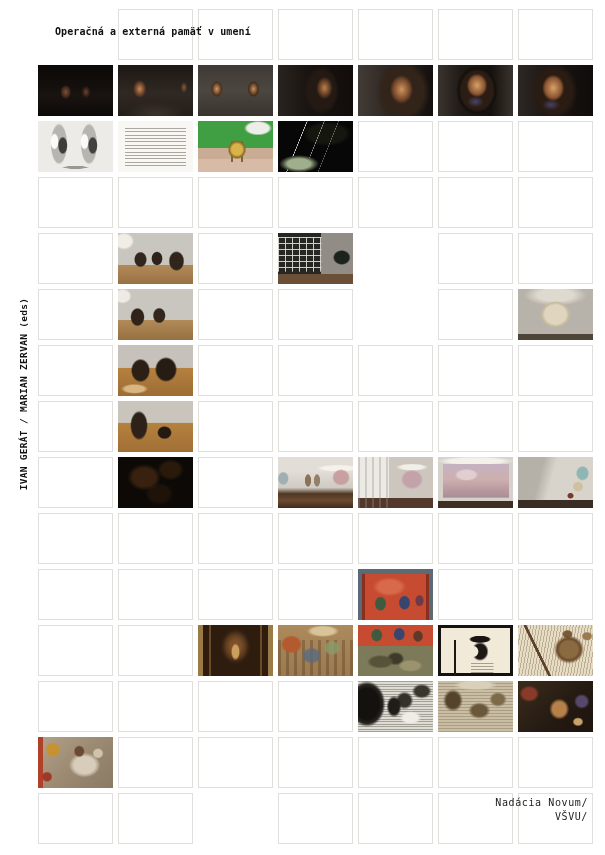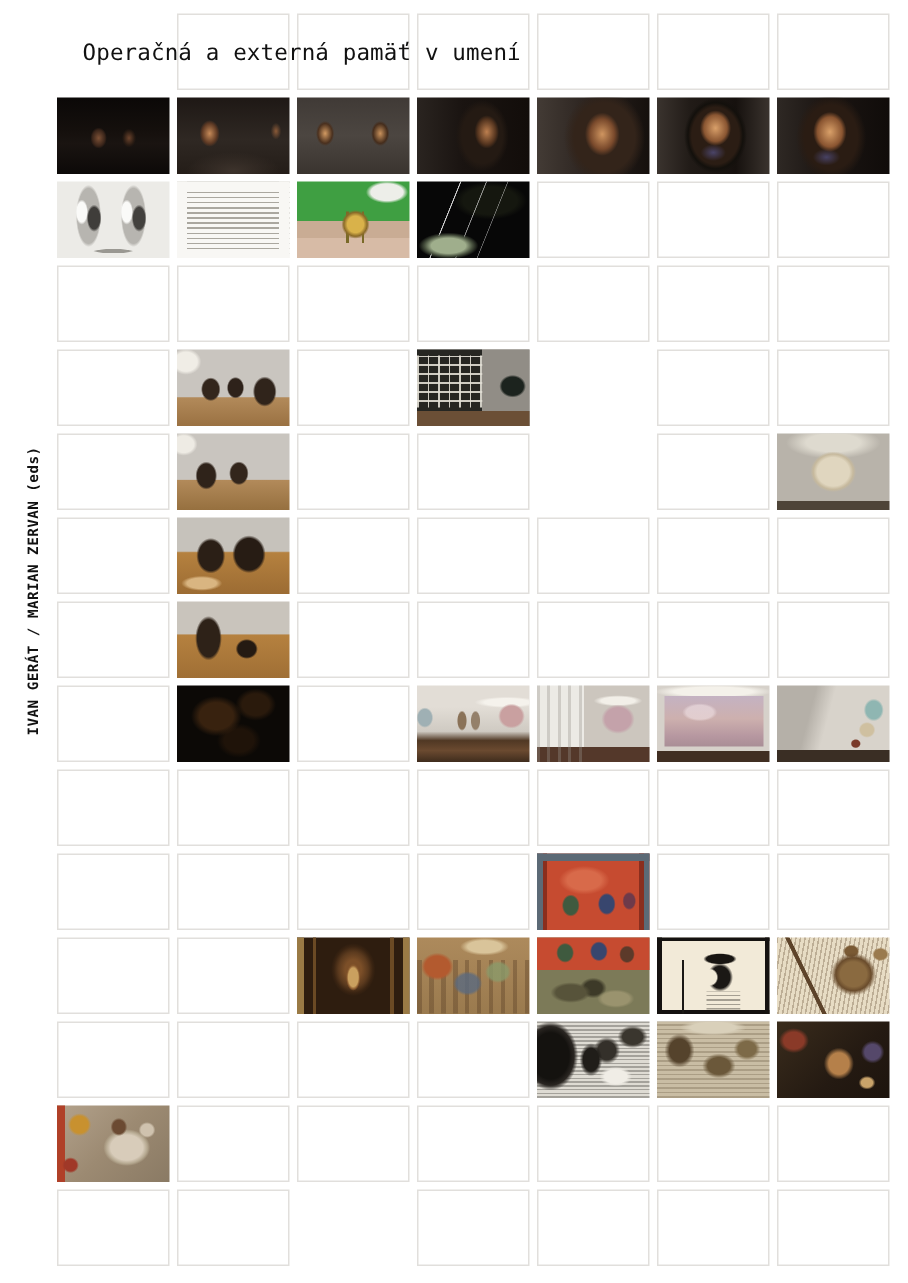--- a/index.html
+++ b/index.html
@@ -7,21 +7,21 @@
     position:relative;width:605px;height:855px;background:#ffffff;
     font-family:"DejaVu Sans Mono","Liberation Mono",monospace;
     overflow:hidden;
   }
   .cell{position:absolute;box-sizing:border-box;}
   .empty{background:#ffffff;border:1px solid #e1dfdc;}
   .thumb{overflow:hidden;background-repeat:no-repeat;}
 
   .cover-title{
     position:absolute;left:55px;top:26px;z-index:5;
-    font-size:15px;font-weight:400;color:#111;white-space:nowrap;letter-spacing:.1px;
+    font-size:10px;font-weight:700;color:#111;white-space:nowrap;letter-spacing:.1px;
   }
   .side-text{
     position:absolute;left:23px;top:394px;z-index:5;
     transform:translate(-50%,-50%) rotate(-90deg);
     font-size:9.5px;font-weight:700;color:#111;white-space:nowrap;letter-spacing:.3px;
   }
   .publishers{
     position:absolute;right:17px;top:796px;width:220px;z-index:5;
     text-align:right;font-size:10px;color:#1c1c1c;line-height:13.5px;letter-spacing:.6px;
   }
@@ -324,14 +324,16 @@
       <div class="cell empty" style="left: 38px; top: 793px; width: 75px; height: 51px;"></div>
       <div class="cell empty" style="left: 118px; top: 793px; width: 75px; height: 51px;"></div>
       <div class="cell empty" style="left: 278px; top: 793px; width: 75px; height: 51px;"></div>
       <div class="cell empty" style="left: 358px; top: 793px; width: 75px; height: 51px;"></div>
       <div class="cell empty" style="left: 438px; top: 793px; width: 75px; height: 51px;"></div>
       <div class="cell empty" style="left: 518px; top: 793px; width: 75px; height: 51px;"></div>
     </div>
   <div class="cover-title">Operačná a externá pamäť v umení</div>
   <div class="side-text">IVAN GERÁT / MARIAN ZERVAN (eds)</div>
   <div class="publishers">
+    <div>Nadácia Novum/</div>
+    <div>VŠVU/</div>
   </div>
 </div>
 
 </body></html>

